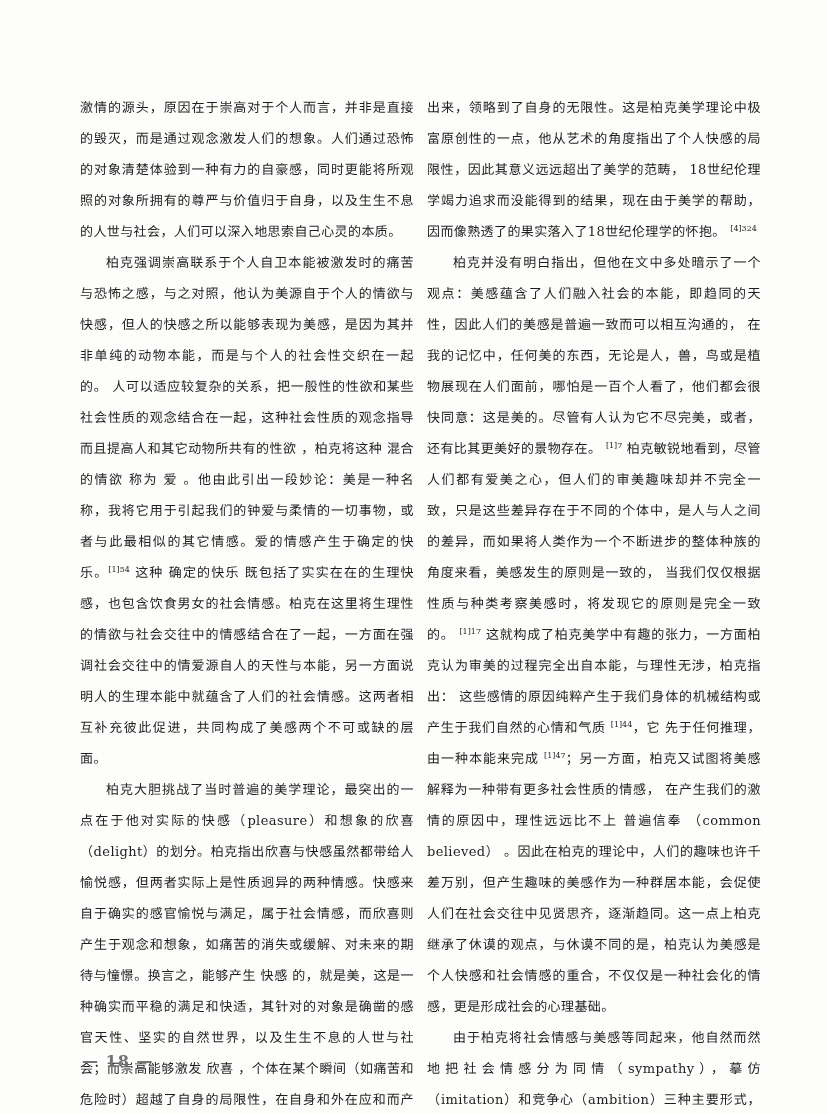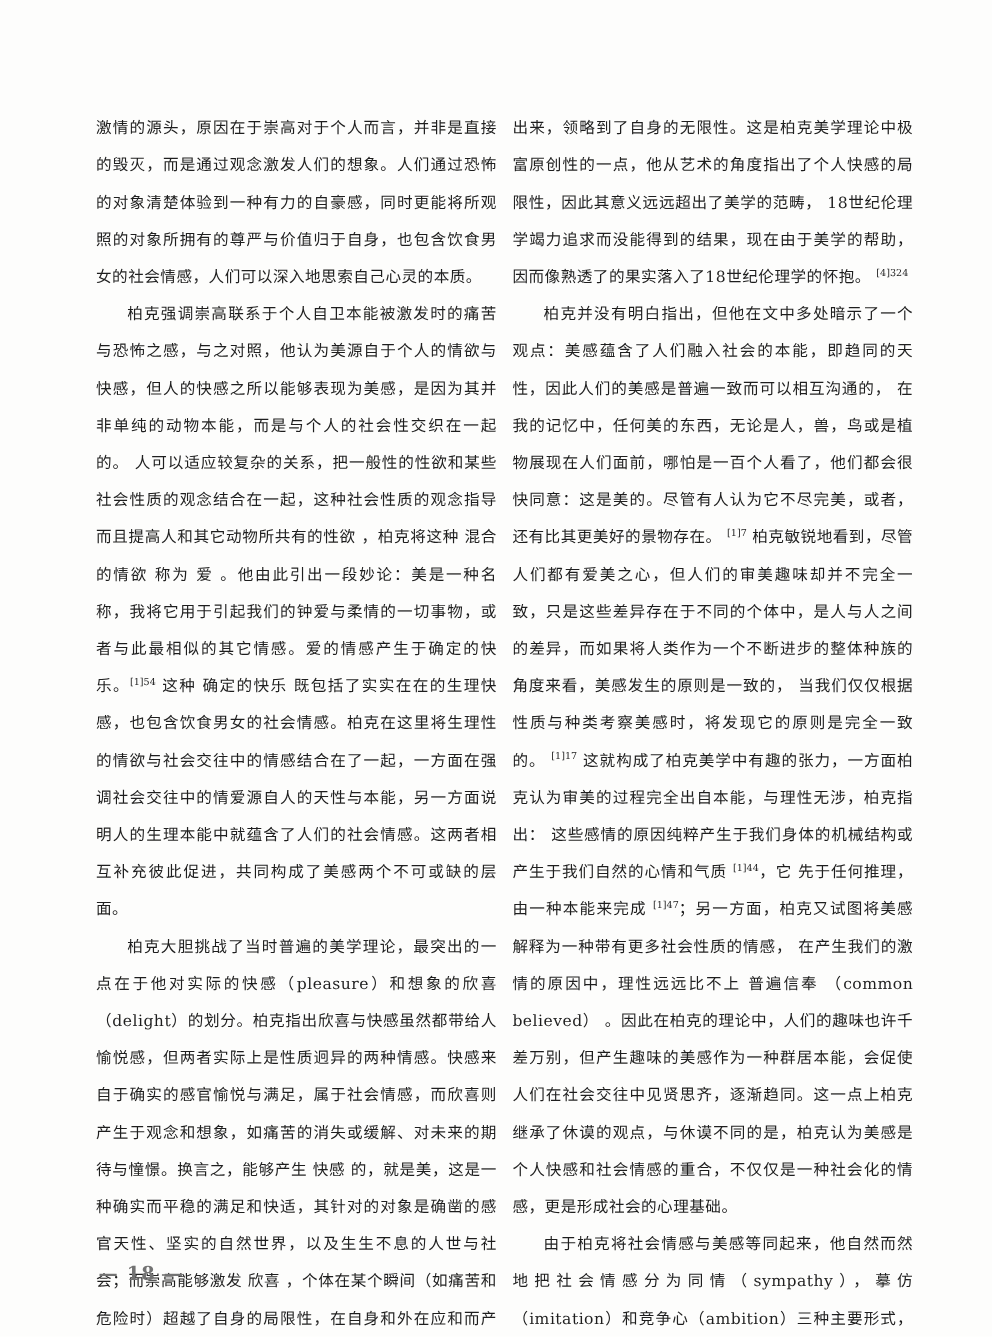--- a/index.html
+++ b/index.html
@@ -55,21 +55,21 @@
     letter-spacing: 1px;
     color: #737373;
   }
 </style>
 </head>
 <body>
 
 <div class="page">
   <div class="columns">
     <div class="col">
-        <p>激情的源头，原因在于崇高对于个人而言，并非是直接的毁灭，而是通过观念激发人们的想象。人们通过恐怖的对象清楚体验到一种有力的自豪感，同时更能将所观照的对象所拥有的尊严与价值归于自身，也包含饮食男女的社会情感，人们可以深入地思索自己心灵的本质。</p>
+        <p>激情的源头，原因在于崇高对于个人而言，并非是直接的毁灭，而是通过观念激发人们的想象。人们通过恐怖的对象清楚体验到一种有力的自豪感，同时更能将所观照的对象所拥有的尊严与价值归于自身，以及生生不息的人世与社会，人们可以深入地思索自己心灵的本质。</p>
         <p class="indent">柏克强调崇高联系于个人自卫本能被激发时的痛苦与恐怖之感，与之对照，他认为美源自于个人的情欲与快感，但人的快感之所以能够表现为美感，是因为其并非单纯的动物本能，而是与个人的社会性交织在一起的。 人可以适应较复杂的关系，把一般性的性欲和某些社会性质的观念结合在一起，这种社会性质的观念指导而且提高人和其它动物所共有的性欲 ，柏克将这种 混合的情欲  称为  爱 。他由此引出一段妙论：美是一种名称，我将它用于引起我们的钟爱与柔情的一切事物，或者与此最相似的其它情感。爱的情感产生于确定的快乐。<sup class="cite">[1]54</sup> 这种 确定的快乐  既包括了实实在在的生理快感，也包含饮食男女的社会情感。柏克在这里将生理性的情欲与社会交往中的情感结合在了一起，一方面在强调社会交往中的情爱源自人的天性与本能，另一方面说明人的生理本能中就蕴含了人们的社会情感。这两者相互补充彼此促进，共同构成了美感两个不可或缺的层面。</p>
         <p class="indent">柏克大胆挑战了当时普遍的美学理论，最突出的一点在于他对实际的快感（pleasure）和想象的欣喜（delight）的划分。柏克指出欣喜与快感虽然都带给人愉悦感，但两者实际上是性质迥异的两种情感。快感来自于确实的感官愉悦与满足，属于社会情感，而欣喜则产生于观念和想象，如痛苦的消失或缓解、对未来的期待与憧憬。换言之，能够产生 快感  的，就是美，这是一种确实而平稳的满足和快适，其针对的对象是确凿的感官天性、坚实的自然世界，以及生生不息的人世与社会；而崇高能够激发 欣喜 ，个体在某个瞬间（如痛苦和危险时）超越了自身的局限性，在自身和外在应和而产生的观念中体会到某种强烈而纯粹的情感。这样的分类似乎有些过于简单，但如果我们仔细斟酌柏克的论述，就能发现这些看似武断的观点背后，隐含柏克对个人情感的冷静洞察。柏克继承了经验主义重视个人感官体验的遗产，同时更大胆审视了经验主义美学过于重视快感的弊端。他指出美感实际上是某种平静和缓的愉悦感受，是人们对于自身感官和社会身份的确认与享受，而崇高却可以激发人的热情与想象，将人们从自身个体的局限中解放</p>
       </div>
     <div class="col">
         <p>出来，领略到了自身的无限性。这是柏克美学理论中极富原创性的一点，他从艺术的角度指出了个人快感的局限性，因此其意义远远超出了美学的范畴， 18世纪伦理学竭力追求而没能得到的结果，现在由于美学的帮助，因而像熟透了的果实落入了18世纪伦理学的怀抱。 <sup class="cite">[4]324</sup></p>
         <p class="indent">柏克并没有明白指出，但他在文中多处暗示了一个观点：美感蕴含了人们融入社会的本能，即趋同的天性，因此人们的美感是普遍一致而可以相互沟通的， 在我的记忆中，任何美的东西，无论是人，兽，鸟或是植物展现在人们面前，哪怕是一百个人看了，他们都会很快同意：这是美的。尽管有人认为它不尽完美，或者，还有比其更美好的景物存在。 <sup class="cite">[1]7</sup> 柏克敏锐地看到，尽管人们都有爱美之心，但人们的审美趣味却并不完全一致，只是这些差异存在于不同的个体中，是人与人之间的差异，而如果将人类作为一个不断进步的整体种族的角度来看，美感发生的原则是一致的， 当我们仅仅根据性质与种类考察美感时，将发现它的原则是完全一致的。 <sup class="cite">[1]17</sup> 这就构成了柏克美学中有趣的张力，一方面柏克认为审美的过程完全出自本能，与理性无涉，柏克指出： 这些感情的原因纯粹产生于我们身体的机械结构或产生于我们自然的心情和气质 <sup class="cite">[1]44</sup>，它 先于任何推理，由一种本能来完成 <sup class="cite">[1]47</sup>；另一方面，柏克又试图将美感解释为一种带有更多社会性质的情感， 在产生我们的激情的原因中，理性远远比不上 普遍信奉 （common believed） 。因此在柏克的理论中，人们的趣味也许千差万别，但产生趣味的美感作为一种群居本能，会促使人们在社会交往中见贤思齐，逐渐趋同。这一点上柏克继承了休谟的观点，与休谟不同的是，柏克认为美感是个人快感和社会情感的重合，不仅仅是一种社会化的情感，更是形成社会的心理基础。</p>
         <p class="indent">由于柏克将社会情感与美感等同起来，他自然而然地把社会情感分为同情（sympathy），摹仿（imitation）和竞争心（ambition）三种主要形式，而美感的表现则和这三者相互对应。摹仿是 强有力的社会纽带，是一种人们相互服从的行为准则 ，而竞争心带来变革和创新，同情则让人可以设身处地，在心理上认同他人。这种同情感应用范围更广，是指人普遍存有对他人的快乐和痛苦感同身受的能力，并不局限于怜悯（compassion）。值得注意的是柏克在论述同情，摹仿和竞争心这三者时的叙述层次，同情是社会交往的基础，因其兼具社会情感和自我保存的本能；摹仿是构成社会的有力手段，而竞争</p>
       </div>
   </div>
   <div class="footer">— 18 —</div>

